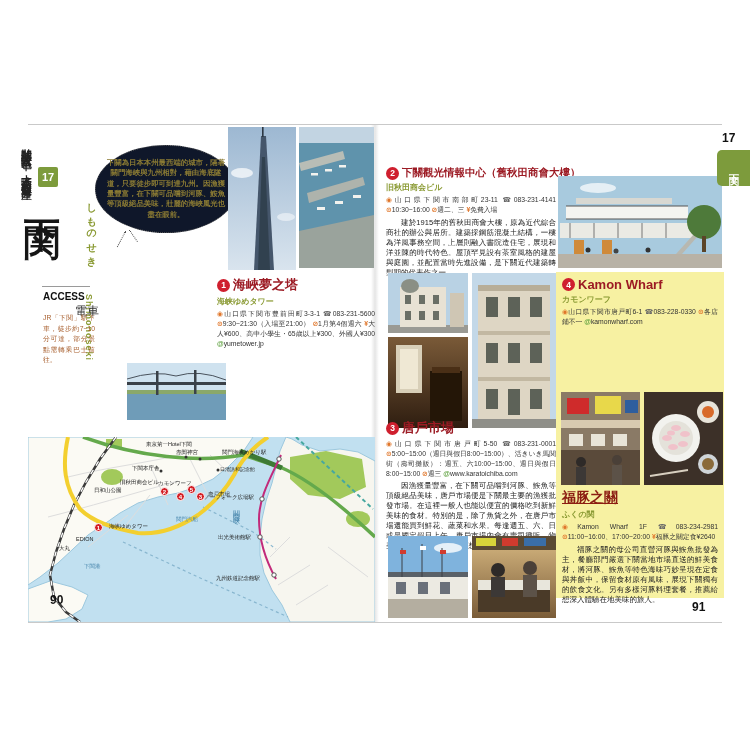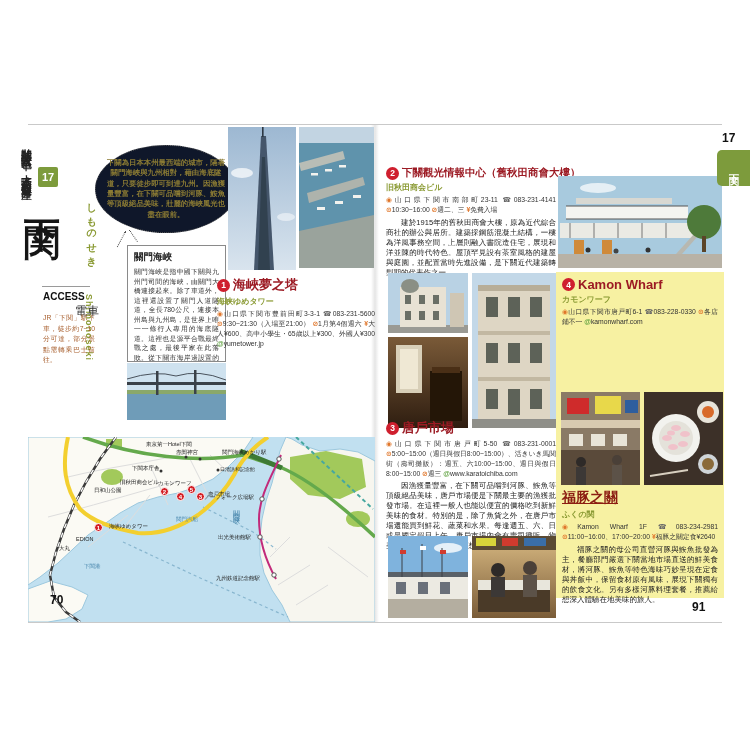--- a/index.html
+++ b/index.html
@@ -78,24 +78,20 @@
 
   <div class="abs bubble" style="left:95px;top:145px;width:142px;height:88px;">下關為日本本州最西端的城市，隔著關門海峽與九州相對，藉由海底隧道，只要徒步即可到達九州。因漁獲量豐富，在下關可品嚐到河豚、鮟魚等頂級絕品美味，壯麗的海峽風光也盡在眼前。</div>
   <div class="tailline" style="left:121px;top:230px;height:18px;transform:rotate(28deg);"></div>
   <div class="tailline" style="left:133px;top:229px;height:14px;transform:rotate(-35deg);"></div>
 
   <div class="rule" style="left:42px;top:286px;width:48px;"></div>
   <div class="abs acc-h" style="left:43px;top:291px;">ACCESS</div>
   <div class="abs acc-m" style="left:43px;top:303px;">電車</div>
   <div class="abs acc-b" style="left:43px;top:313px;width:52px;">JR「下関」駅下車，徒步約7~10分可達，部分景點需轉乘巴士前往。</div>
 
-  <div class="abs kbox" style="left:127px;top:245px;width:99px;height:117px;">
-    <div class="t">關門海峽</div>
-    <div class="b">關門海峽是指中國下關與九州門司間的海峽，由關門大橋連接起來。除了車道外，這裡還設置了關門人道隧道，全長780公尺，連接本州島與九州島，是世界上唯一一條行人專用的海底隧道。這裡也是源平合戰最終戰之處，最後平家在此落敗。從下關市海岸邊設置的平知盛與源義經的銅像以及碑文中依稀可見當年壯烈戰役。</div>
-  </div>
 
   <div class="photo" style="left:127px;top:363px;width:99px;height:57px;">
     <svg width="99" height="57" viewBox="0 0 99 57">
       <rect width="99" height="57" fill="#cfe2ef"></rect>
       <rect y="30" width="99" height="27" fill="#6f9cb8"></rect>
       <rect y="27" width="99" height="4" fill="#8aa86a"></rect>
       <path d="M0,16 Q28,7 49,13 Q72,6 99,17" stroke="#49525c" stroke-width="1" fill="none"></path>
       <rect y="19" width="99" height="3" fill="#3a4148"></rect>
       <rect x="29" y="8" width="2.5" height="24" fill="#3a4148"></rect>
       <rect x="67" y="7" width="2.5" height="24" fill="#3a4148"></rect>
@@ -231,21 +227,21 @@
     <div class="mlabel" style="left:190px;top:97px;">出光美術館駅</div>
     <div class="mlabel" style="left:188px;top:138px;">九州鉄道記念館駅</div>
     
     <div class="marker" style="left:66px;top:86px;">1</div>
     <div class="marker" style="left:132px;top:50px;">2</div>
     <div class="marker" style="left:168px;top:55px;">3</div>
     <div class="marker" style="left:148px;top:55px;">4</div>
     <div class="marker" style="left:159px;top:48px;">5</div>
   </div>
 
-  <div class="abs pno" style="left:50px;top:593px;">70</div>
+  <div class="abs pno" style="left:50px;top:593px;">90</div>
 
   <div class="spot" style="left:386px;top:166px;width:170px;">
     <div class="strow">
       <span class="num">2</span>
       <span class="sname small">下關觀光情報中心（舊秋田商會大樓）</span>
     </div>
     <div class="jp">旧秋田商会ビル</div>
     <div class="info">
       <span class="ic">◉</span><span>山口県下関市南部町23-11</span>
       <span class="icp">☎</span><span>083-231-4141</span>

